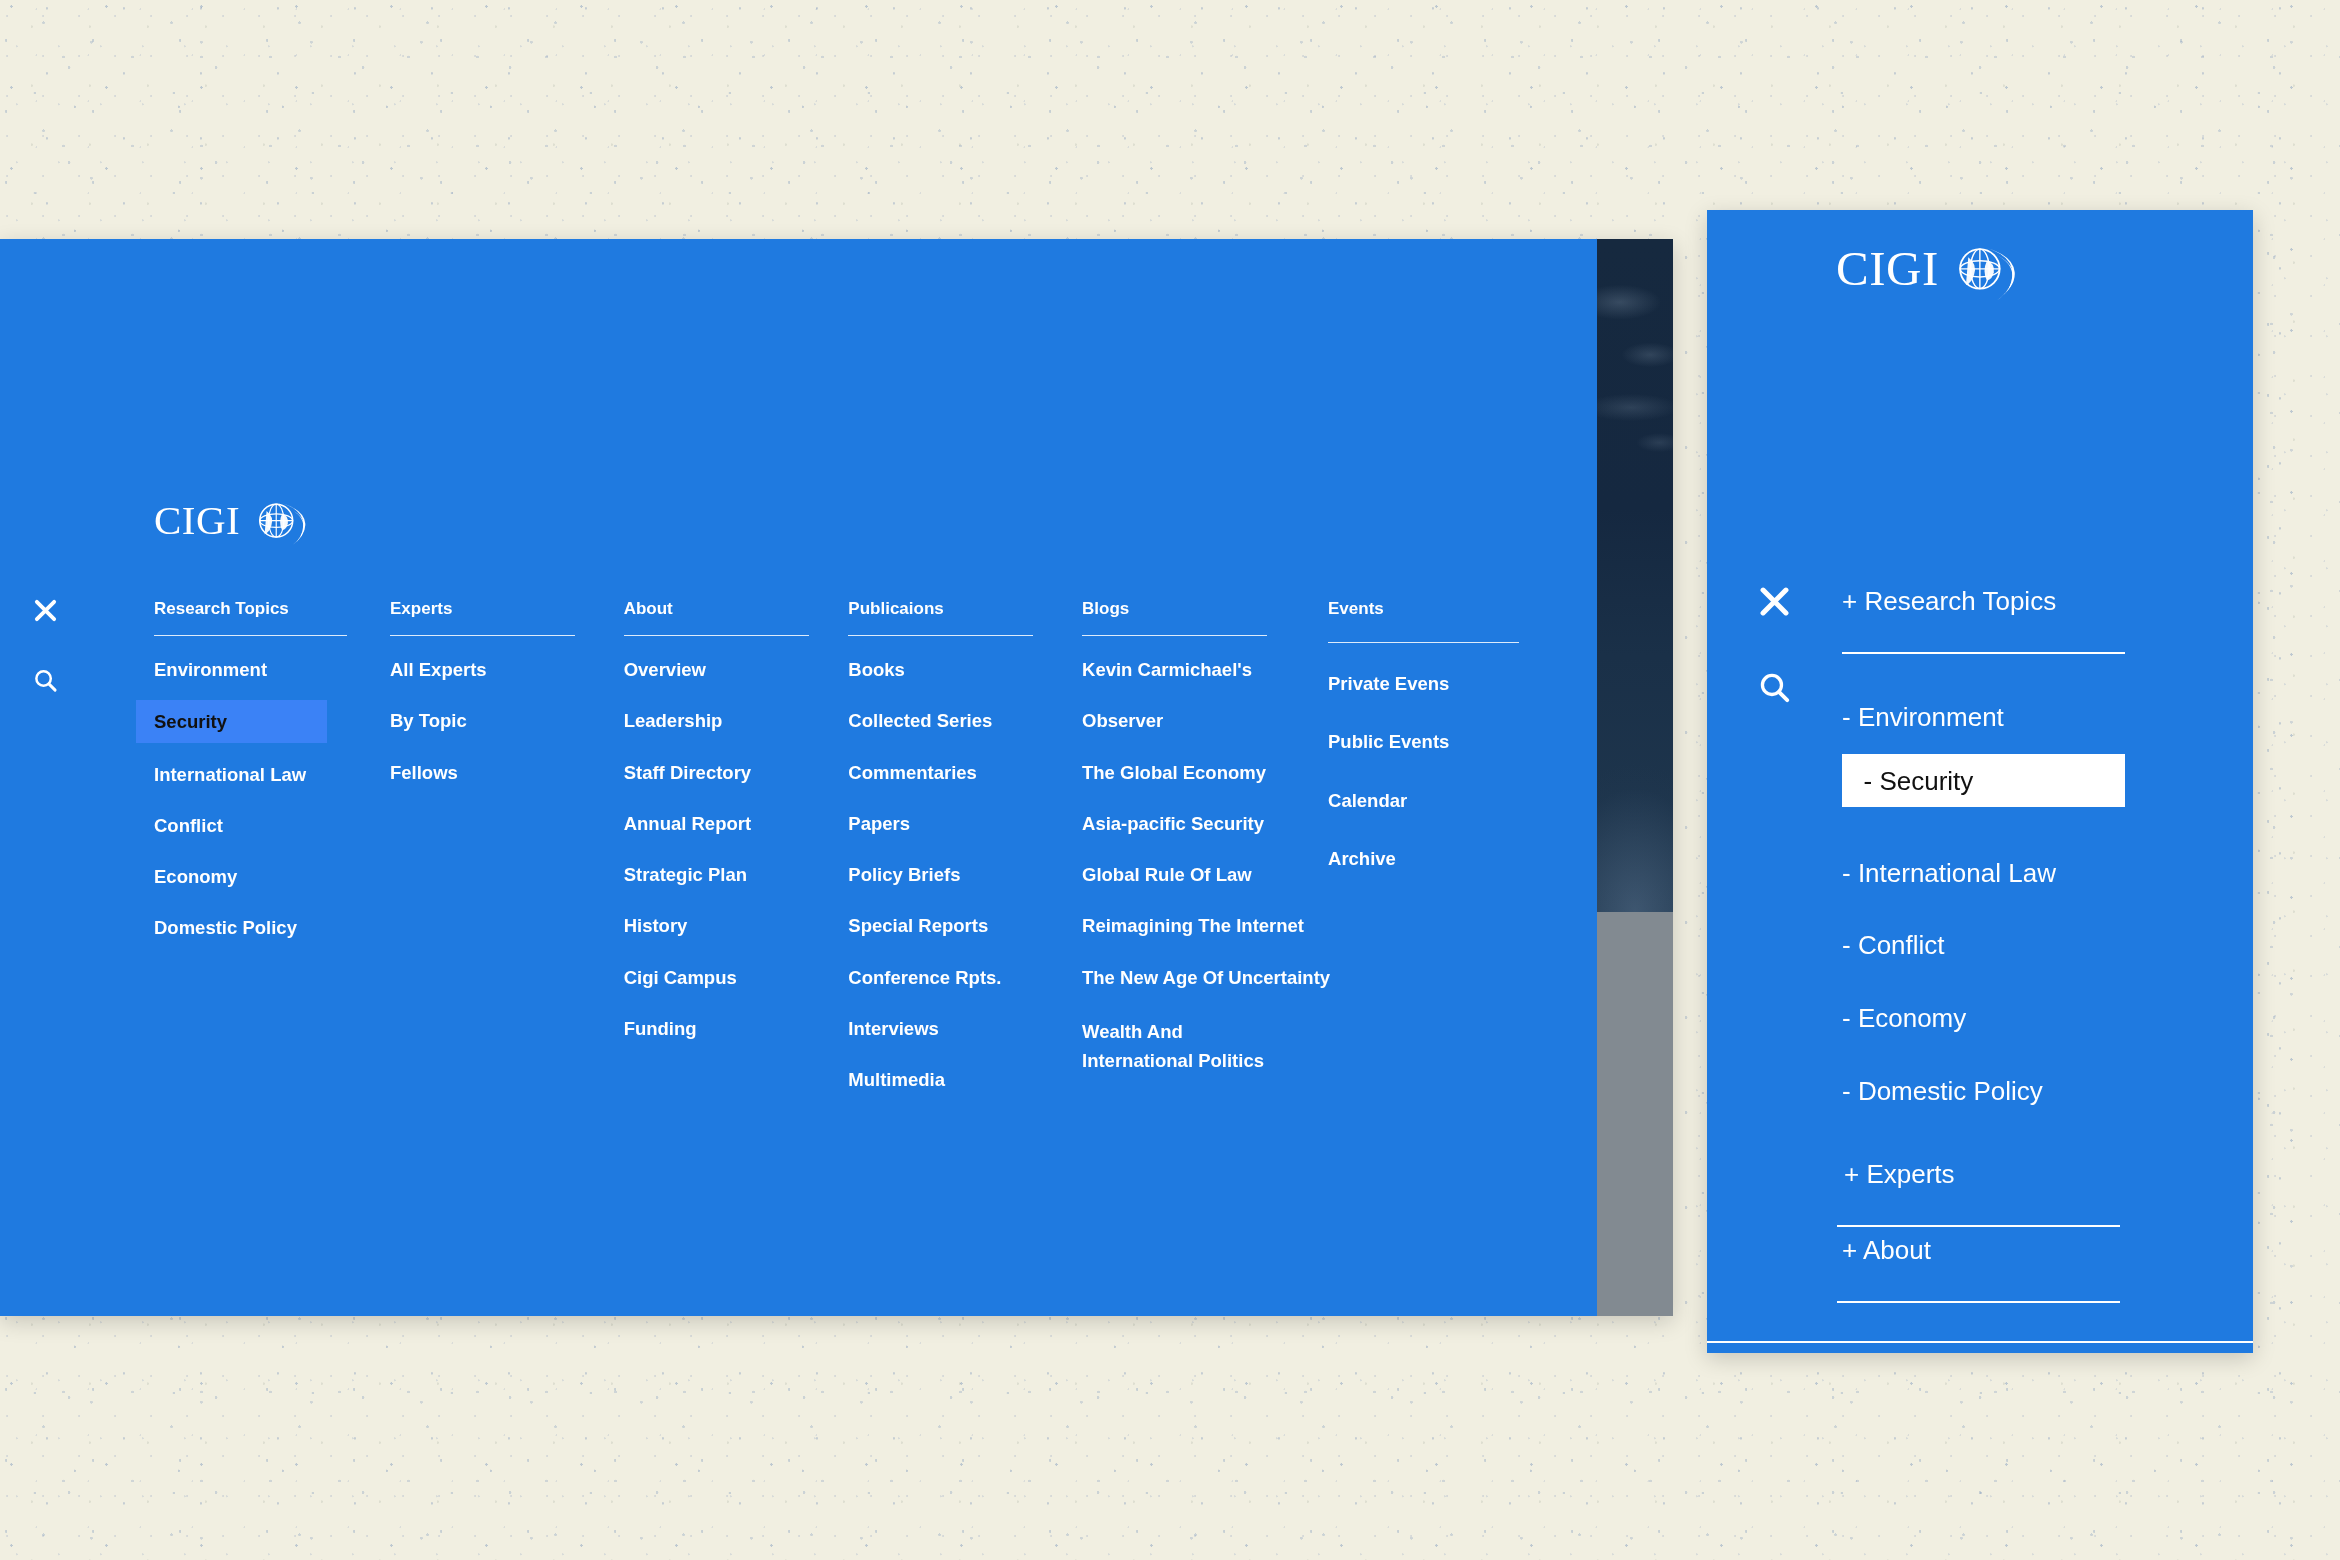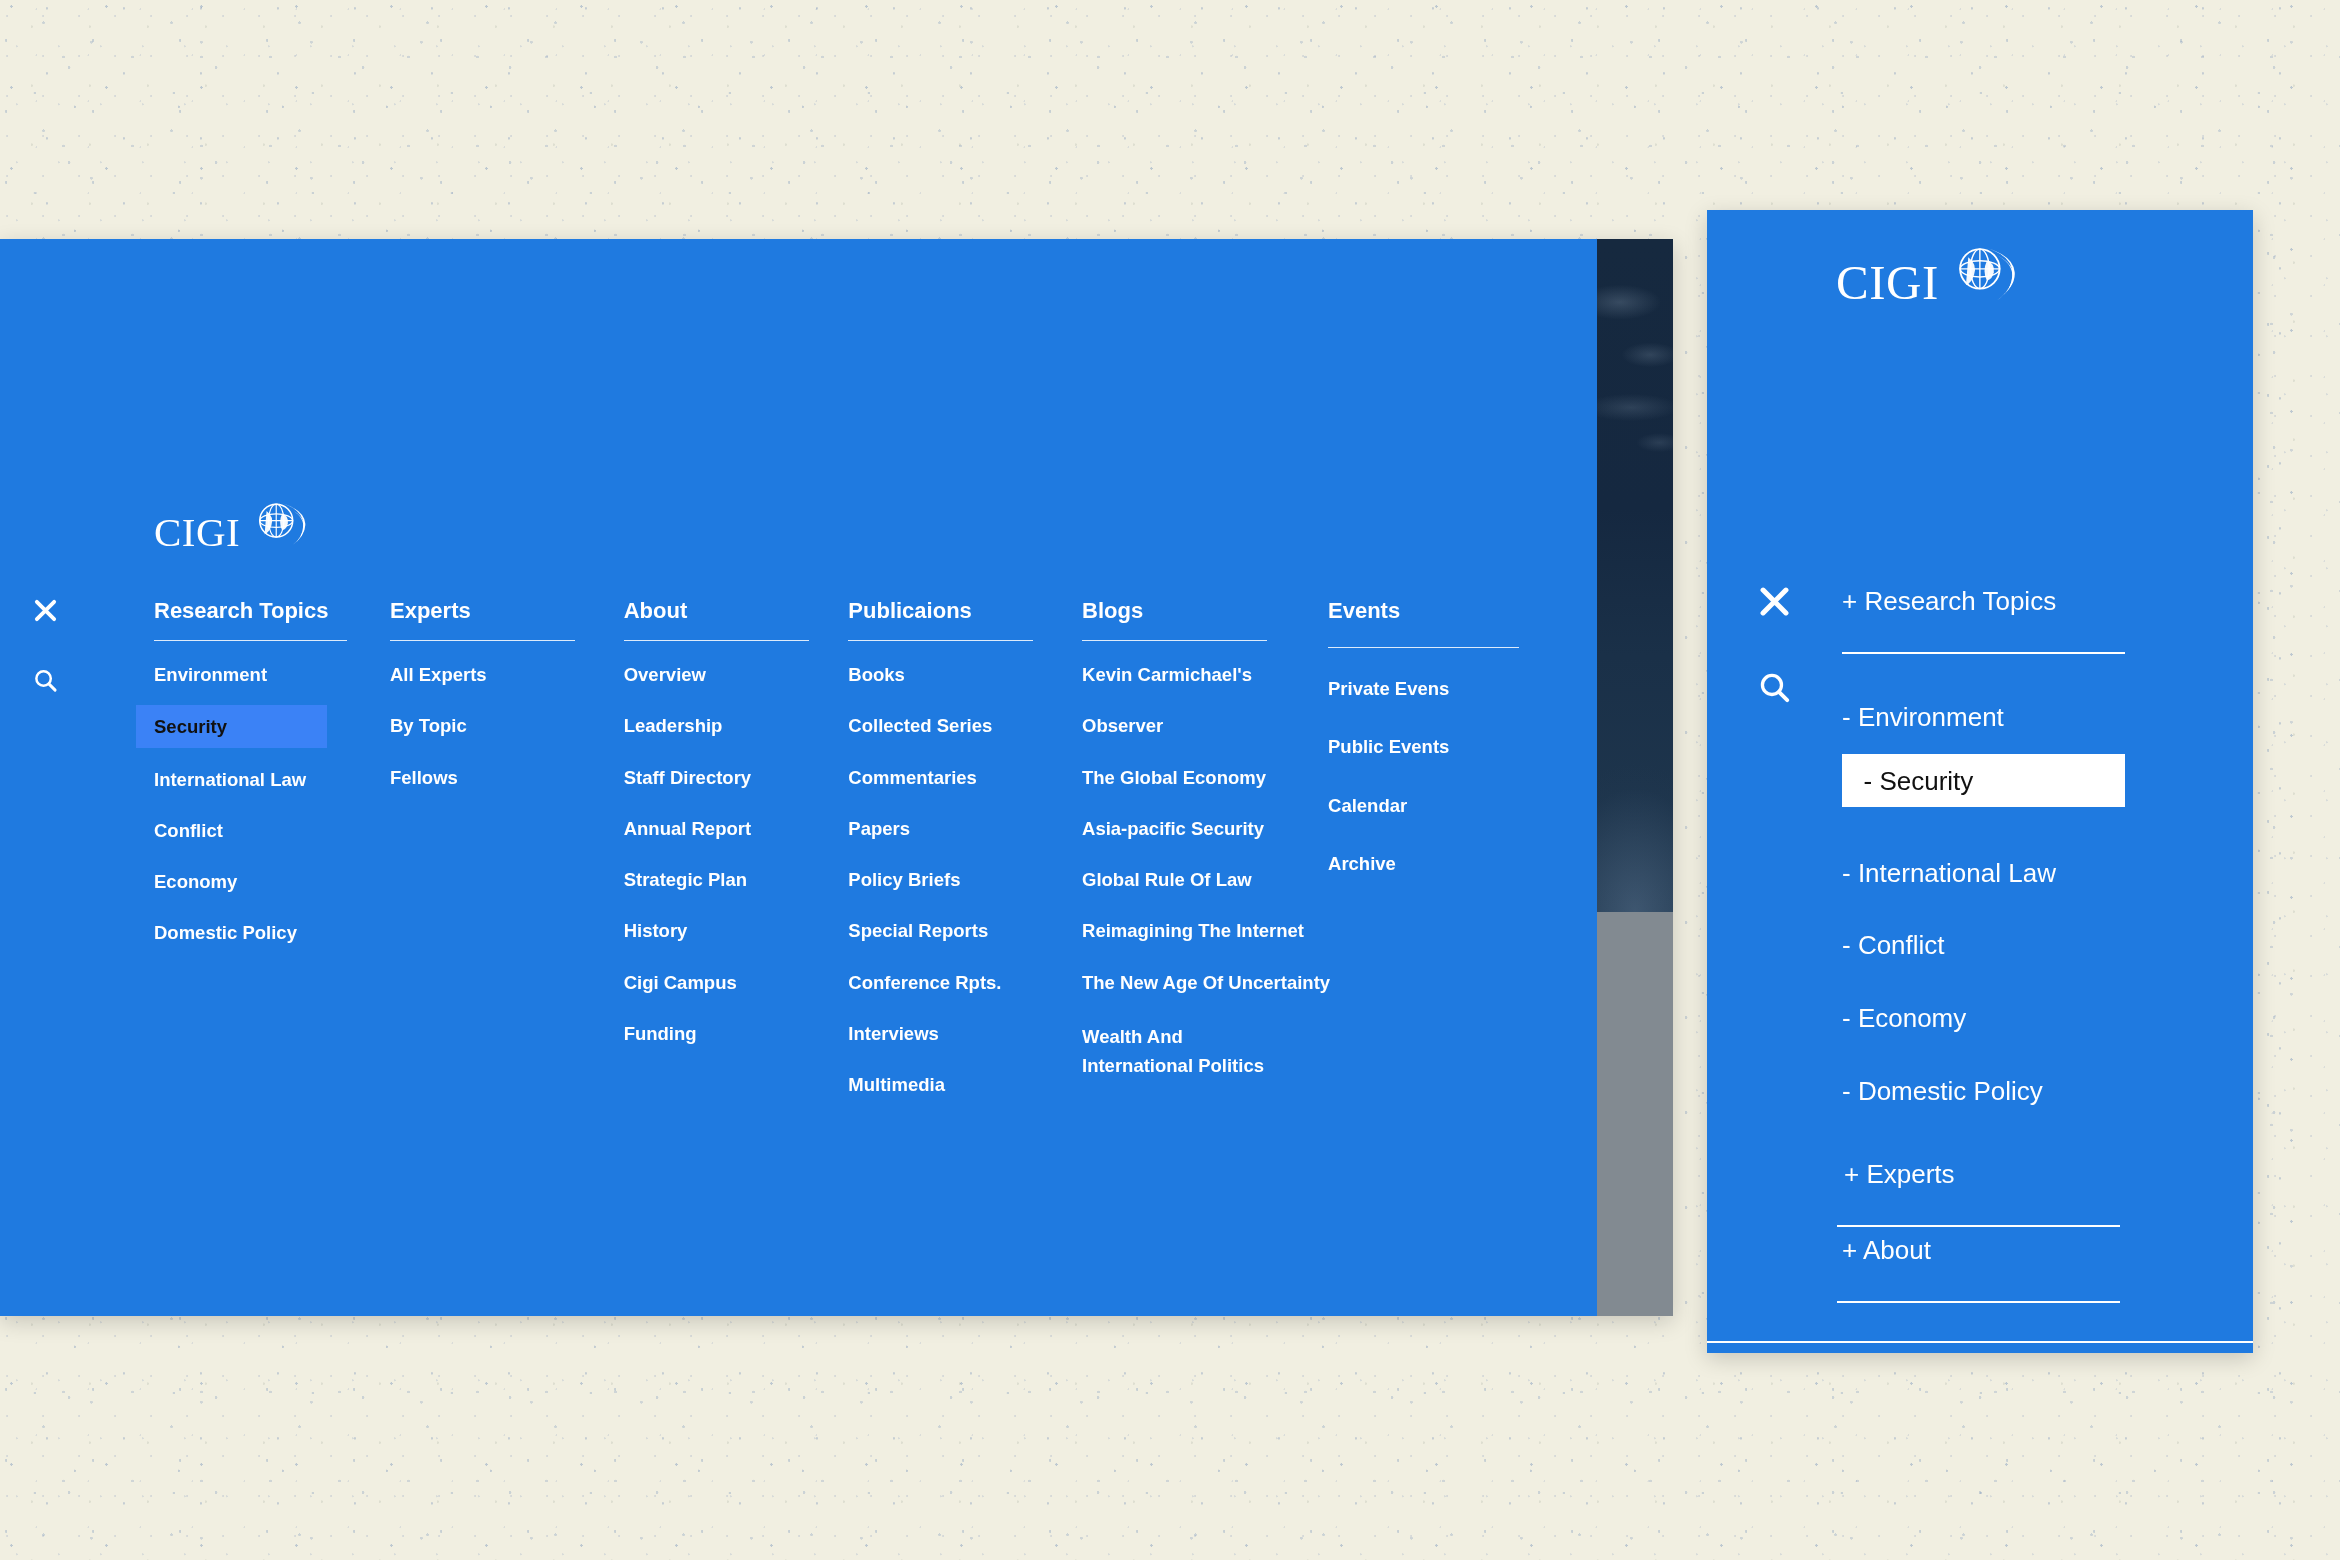--- a/index.html
+++ b/index.html
@@ -58,31 +58,31 @@
       radial-gradient(ellipse 33px 13.7px at 82% 58%, rgba(175,195,215,.14), transparent 70%);
   }
   #desktop-panel .photo-strip:after{
     content:"";position:absolute;left:0;right:0;bottom:0;height:302px;
     background:radial-gradient(ellipse 117px 176px at 50% 100%, rgba(110,135,165,.38), rgba(40,62,88,.10) 70%, transparent 85%);
   }
   #desktop-panel .gray-strip{
     position:absolute;right:0;top:673px;width:76px;bottom:0;background:#828a91;
   }
   .logo-wrap{position:absolute;}
-  .logo{display:flex;align-items:flex-end;gap:13px;}
+  .logo{display:flex;align-items:flex-start;gap:13px;}
   .logo .word{
     font-family:"Liberation Serif",serif;color:#ffffff;letter-spacing:0.5px;line-height:1;
   }
   .side-icons{position:absolute;display:flex;flex-direction:column;align-items:center;}
   .side-icons .ico{display:block;cursor:pointer;}
 
   .cols{position:absolute;display:flex;}
   .col{display:flex;flex-direction:column;}
   .col-head{
-    color:#ffffff;font-weight:600;font-size:22px;line-height:1;margin-bottom:17.6px;
+    color:#ffffff;font-weight:600;font-size:17px;line-height:1;margin-bottom:17.6px;
   }
   .col-rule{height:1px;background:rgba(255,255,255,.85);margin-bottom:23.4px;}
   .col-item{
     color:#ffffff;font-size:18.5px;font-weight:600;line-height:1.15;margin-bottom:30px;cursor:pointer;
     white-space:nowrap;
   }
   .col-item.sel{
     background:#3b82f6;color:#111111;display:block;
     padding:10.7px 0 10.7px 17.6px;margin:-9.8px 0 20.5px -17.6px;width:calc(100% + 17.6px);
     box-sizing:border-box;font-weight:600;

